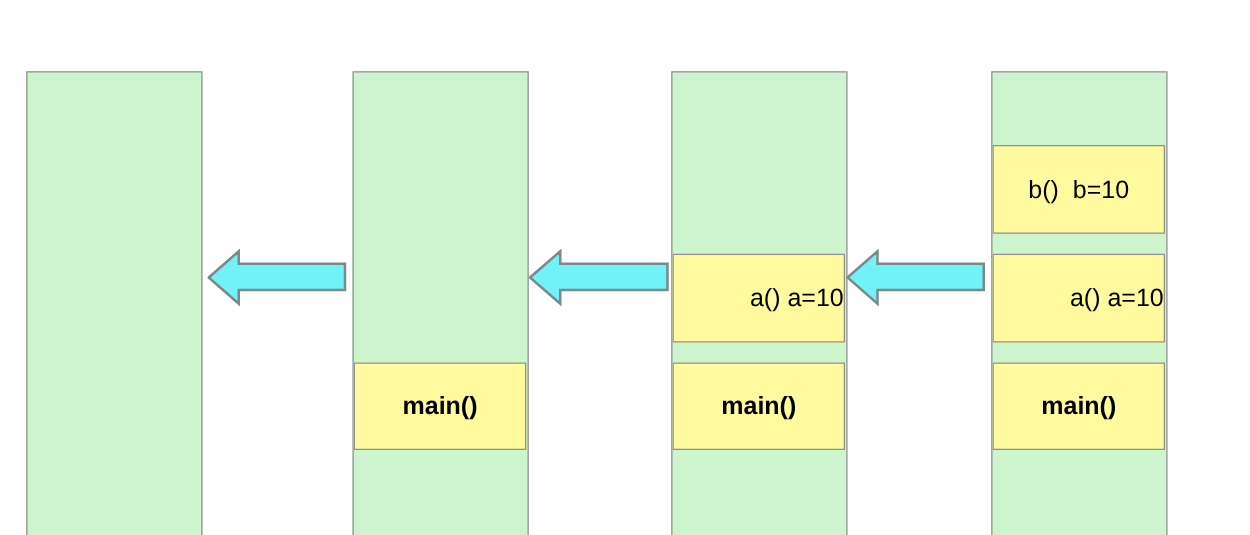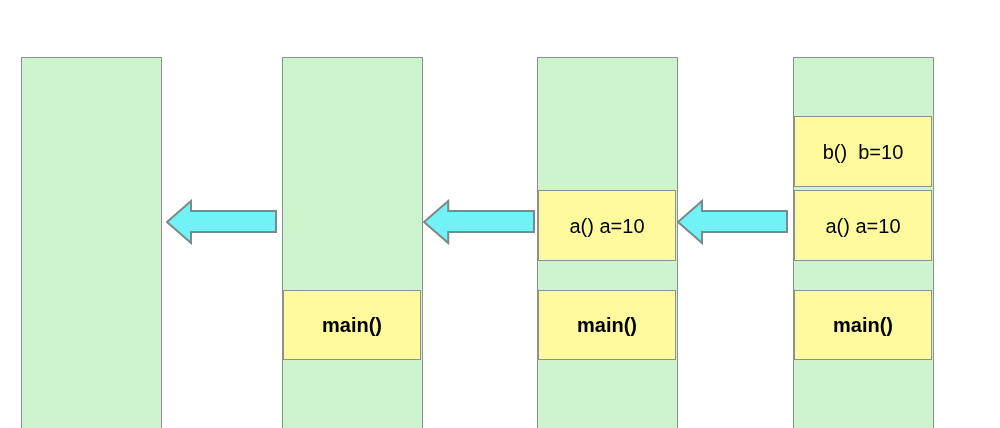--- a/index.html
+++ b/index.html
@@ -41,21 +41,21 @@
     left: 0px;
     width: 138px;
     height: 71px;
     background: var(--frame-fill);
     border: 1.5px solid var(--frame-border);
     display: flex;
     align-items: center;
     justify-content: center;
   }
   .frame-b    { top: 58px;  }
-  .frame-a    { top: 132px; }
+  .frame-a    { top: 145px; justify-content: flex-end; }
   .frame-main { top: 232px; height: 70px; font-weight: bold; }
   .frame-label {
     font-size: 20px;
     color: var(--text-color);
     white-space: pre;
     line-height: 1;
   }
   .arrow {
     position: absolute;
     top: 199px;

